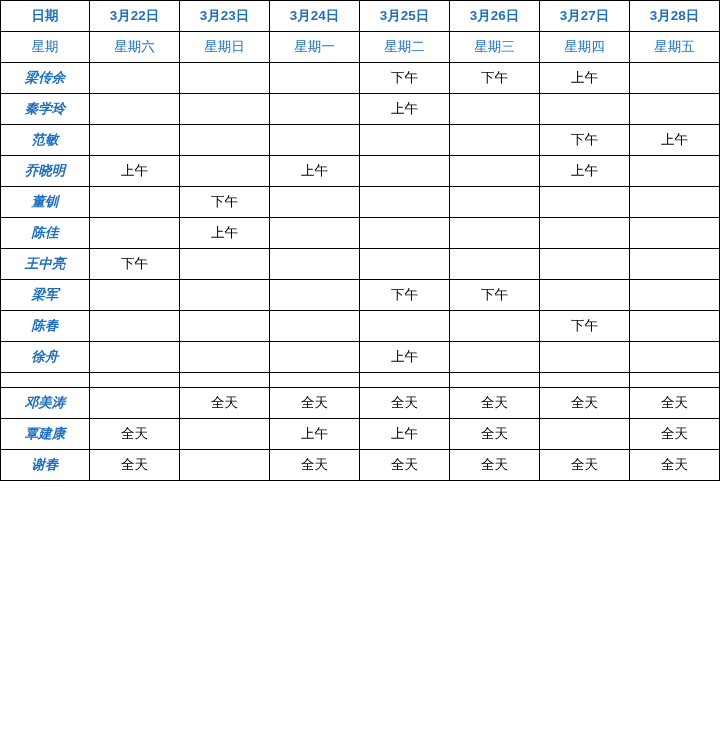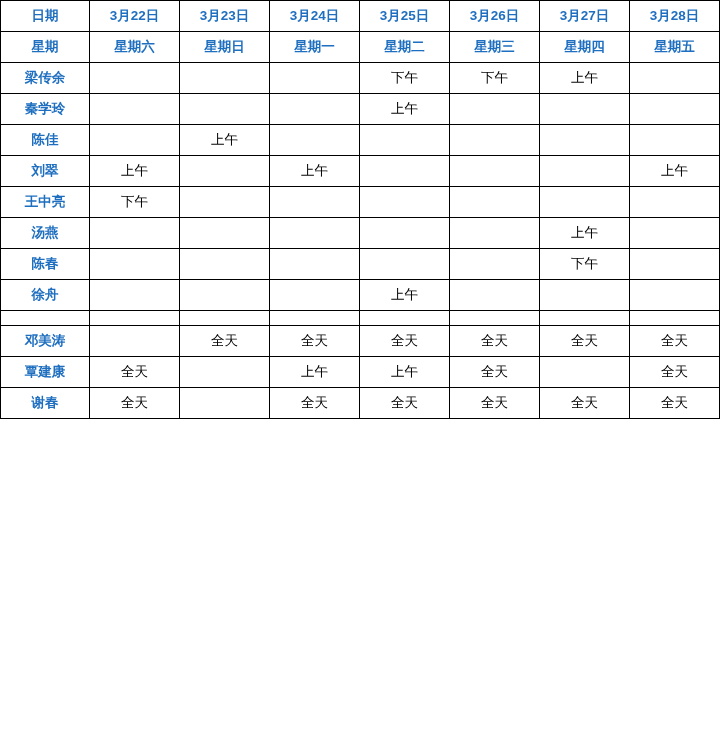--- a/index.html
+++ b/index.html
@@ -34,26 +34,27 @@
     font-size: 13.5px;
     color: #1f6fc0;
     padding: 0;
     line-height: 1.1;
   }
   table.schedule tr.header-row th {
     font-weight: bold;
     color: #1f6fc0;
   }
   table.schedule tr.weekday-row td {
-    font-weight: bold;
+    font-weight: normal;
     color: #1f6fc0;
   }
   table.schedule td.name-cell {
     font-weight: bold;
     color: #1f6fc0;
+    font-style: italic;
   }
   table.schedule td.slot-cell {
     font-weight: normal;
     color: #000000;
   }
   table.schedule tr.sep-row td {
     height: 14px;
     border-left: 1px solid #000000;
     border-right: 1px solid #000000;
     border-top: 1px solid #000000;
@@ -112,57 +113,77 @@
           <td class="name-cell">秦学玲</td>
           <td class="slot-cell"></td>
           <td class="slot-cell"></td>
           <td class="slot-cell"></td>
           <td class="slot-cell">上午</td>
           <td class="slot-cell"></td>
           <td class="slot-cell"></td>
           <td class="slot-cell"></td>
         </tr>
         <tr>
+          <td class="name-cell">范敏</td>
+          <td class="slot-cell"></td>
+          <td class="slot-cell"></td>
+          <td class="slot-cell"></td>
+          <td class="slot-cell"></td>
+          <td class="slot-cell"></td>
+          <td class="slot-cell">下午</td>
+          <td class="slot-cell">上午</td>
+        </tr>
+        <tr>
+          <td class="name-cell">乔晓明</td>
+          <td class="slot-cell">上午</td>
+          <td class="slot-cell"></td>
+          <td class="slot-cell">上午</td>
+          <td class="slot-cell"></td>
+          <td class="slot-cell"></td>
+          <td class="slot-cell">上午</td>
+          <td class="slot-cell"></td>
+        </tr>
+        <tr>
+          <td class="name-cell">董钏</td>
+          <td class="slot-cell"></td>
+          <td class="slot-cell">下午</td>
+          <td class="slot-cell"></td>
+          <td class="slot-cell"></td>
+          <td class="slot-cell"></td>
+          <td class="slot-cell"></td>
+          <td class="slot-cell"></td>
+        </tr>
+        <tr>
           <td class="name-cell">陈佳</td>
           <td class="slot-cell"></td>
           <td class="slot-cell">上午</td>
           <td class="slot-cell"></td>
           <td class="slot-cell"></td>
           <td class="slot-cell"></td>
           <td class="slot-cell"></td>
           <td class="slot-cell"></td>
         </tr>
         <tr>
-          <td class="name-cell">刘翠</td>
-          <td class="slot-cell">上午</td>
-          <td class="slot-cell"></td>
-          <td class="slot-cell">上午</td>
-          <td class="slot-cell"></td>
-          <td class="slot-cell"></td>
-          <td class="slot-cell"></td>
-          <td class="slot-cell">上午</td>
-        </tr>
-        <tr>
           <td class="name-cell">王中亮</td>
           <td class="slot-cell">下午</td>
           <td class="slot-cell"></td>
           <td class="slot-cell"></td>
           <td class="slot-cell"></td>
           <td class="slot-cell"></td>
           <td class="slot-cell"></td>
           <td class="slot-cell"></td>
         </tr>
         <tr>
-          <td class="name-cell">汤燕</td>
-          <td class="slot-cell"></td>
-          <td class="slot-cell"></td>
-          <td class="slot-cell"></td>
-          <td class="slot-cell"></td>
-          <td class="slot-cell"></td>
-          <td class="slot-cell">上午</td>
+          <td class="name-cell">梁军</td>
+          <td class="slot-cell"></td>
+          <td class="slot-cell"></td>
+          <td class="slot-cell"></td>
+          <td class="slot-cell">下午</td>
+          <td class="slot-cell">下午</td>
+          <td class="slot-cell"></td>
           <td class="slot-cell"></td>
         </tr>
         <tr>
           <td class="name-cell">陈春</td>
           <td class="slot-cell"></td>
           <td class="slot-cell"></td>
           <td class="slot-cell"></td>
           <td class="slot-cell"></td>
           <td class="slot-cell"></td>
           <td class="slot-cell">下午</td>

